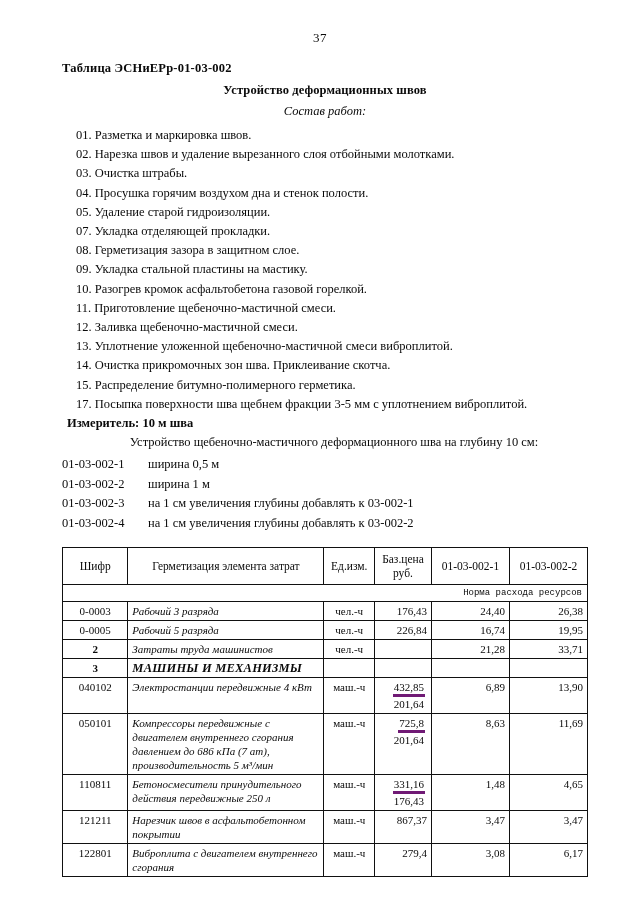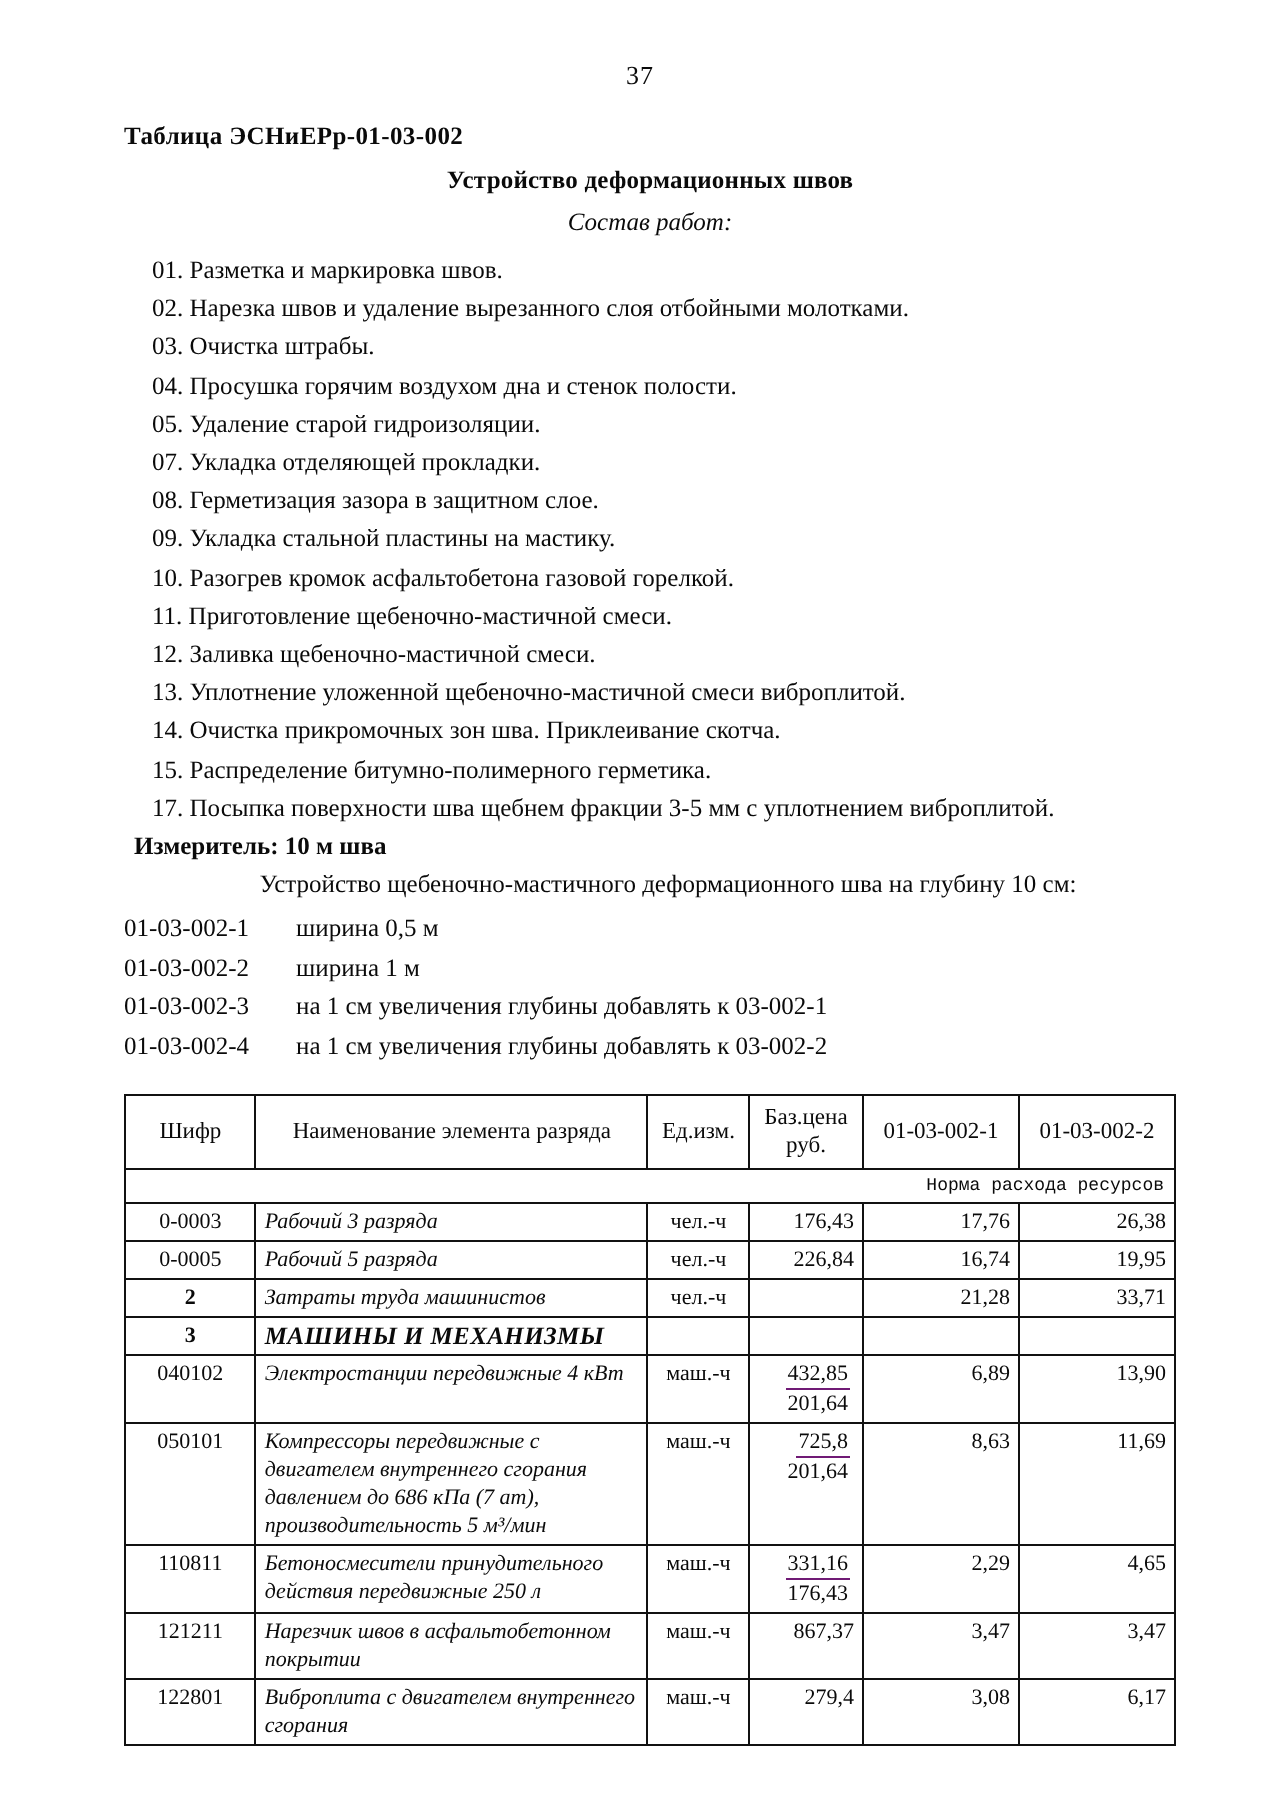--- a/index.html
+++ b/index.html
@@ -129,21 +129,21 @@
   .row-section .cell-name { font-weight: bold; font-size: 12.5px; letter-spacing: .2px; }
   tr.thick-top > td { border-top: 1.6px solid #000; }
 
   .frac {
     display: block;
     text-align: right;
     padding-right: 2px;
   }
   .frac .num {
     display: inline-block;
-    border-bottom: 1px solid #701a75;
+    border-bottom: 3px solid #701a75;
     padding: 0 1px;
     font-family: Liberation Serif, serif;
   }
   .frac .den {
     display: block;
     padding-right: 1px;
   }
 </style>
 </head>
 <body>
@@ -191,40 +191,40 @@
         <col class="c-code">
           <col class="c-name">
           <col class="c-unit">
         <col class="c-price">
           <col class="c-v1">
           <col class="c-v2">
       </colgroup>
       <thead>
         <tr>
           <th>Шифр</th>
-          <th>Наименование элемента разряда</th>
+          <th>Герметизация элемента затрат</th>
           <th>Ед.изм.</th>
           <th>
             <span>Баз.цена</span><br>
             <span>руб.</span>
           </th>
           <th>01-03-002-1</th>
           <th>01-03-002-2</th>
         </tr>
       </thead>
       <tbody id="table-body">
           <tr class="norm-row">
             <td colspan="6">Норма расхода ресурсов</td>
           </tr>
           <tr>
             <td class="cell-code">0-0003</td>
             <td class="cell-name">Рабочий 3 разряда</td>
             <td class="cell-unit">чел.-ч</td>
             <td class="cell-num">176,43</td>
-            <td class="cell-num">17,76</td>
+            <td class="cell-num">24,40</td>
             <td class="cell-num">26,38</td>
           </tr>
           <tr>
             <td class="cell-code">0-0005</td>
             <td class="cell-name">Рабочий 5 разряда</td>
             <td class="cell-unit">чел.-ч</td>
             <td class="cell-num">226,84</td>
             <td class="cell-num">16,74</td>
             <td class="cell-num">19,95</td>
           </tr>
@@ -264,21 +264,21 @@
             <td class="cell-num">8,63</td>
             <td class="cell-num">11,69</td>
           </tr>
           <tr>
             <td class="cell-code">110811</td>
             <td class="cell-name">Бетоносмесители принудительного действия передвижные 250 л</td>
             <td class="cell-unit">маш.-ч</td>
             <td class="cell-num">
               <span class="frac"><span class="num">331,16</span><span class="den">176,43</span></span>
             </td>
-            <td class="cell-num">2,29</td>
+            <td class="cell-num">1,48</td>
             <td class="cell-num">4,65</td>
           </tr>
           <tr>
             <td class="cell-code">121211</td>
             <td class="cell-name">Нарезчик швов в асфальтобетонном покрытии</td>
             <td class="cell-unit">маш.-ч</td>
             <td class="cell-num">867,37</td>
             <td class="cell-num">3,47</td>
             <td class="cell-num">3,47</td>
           </tr>

